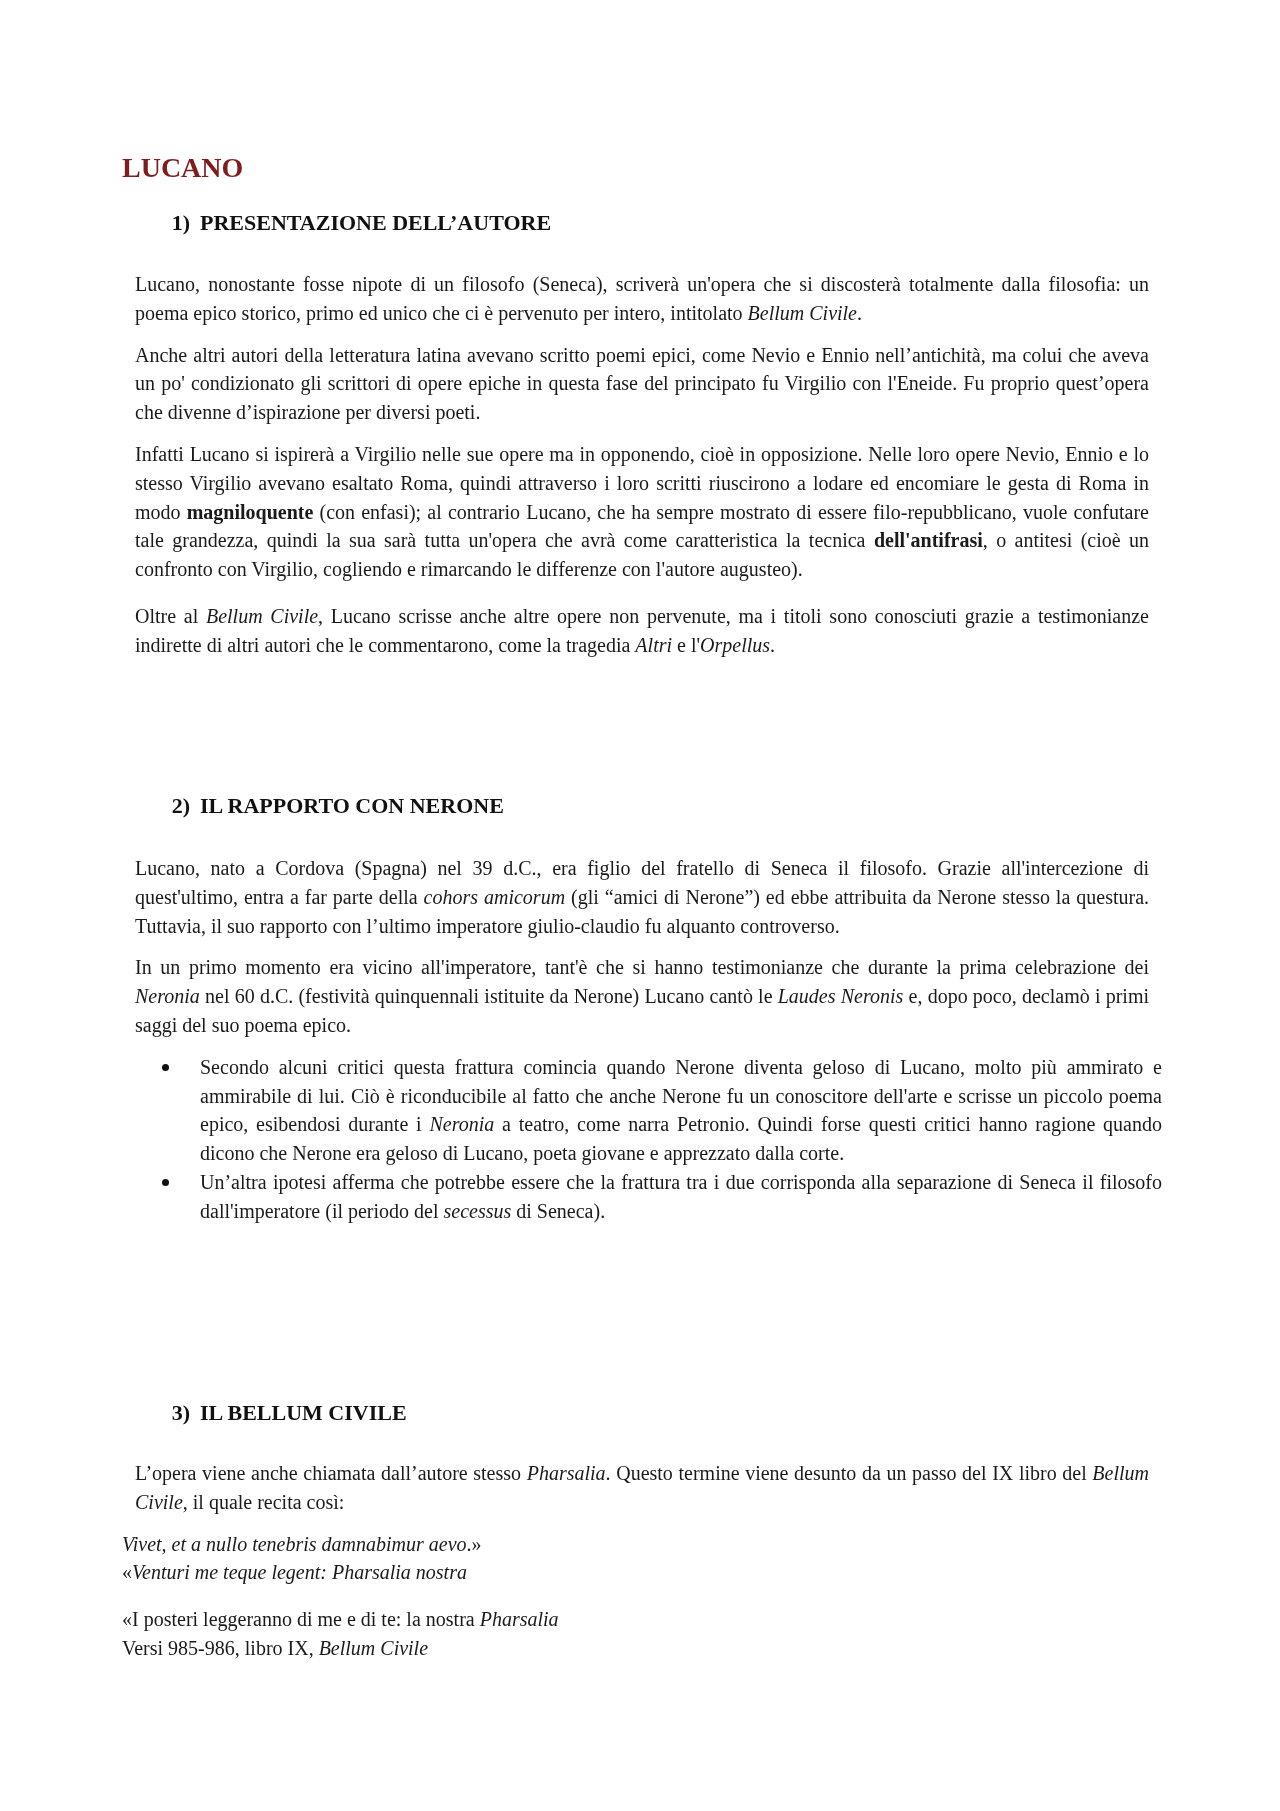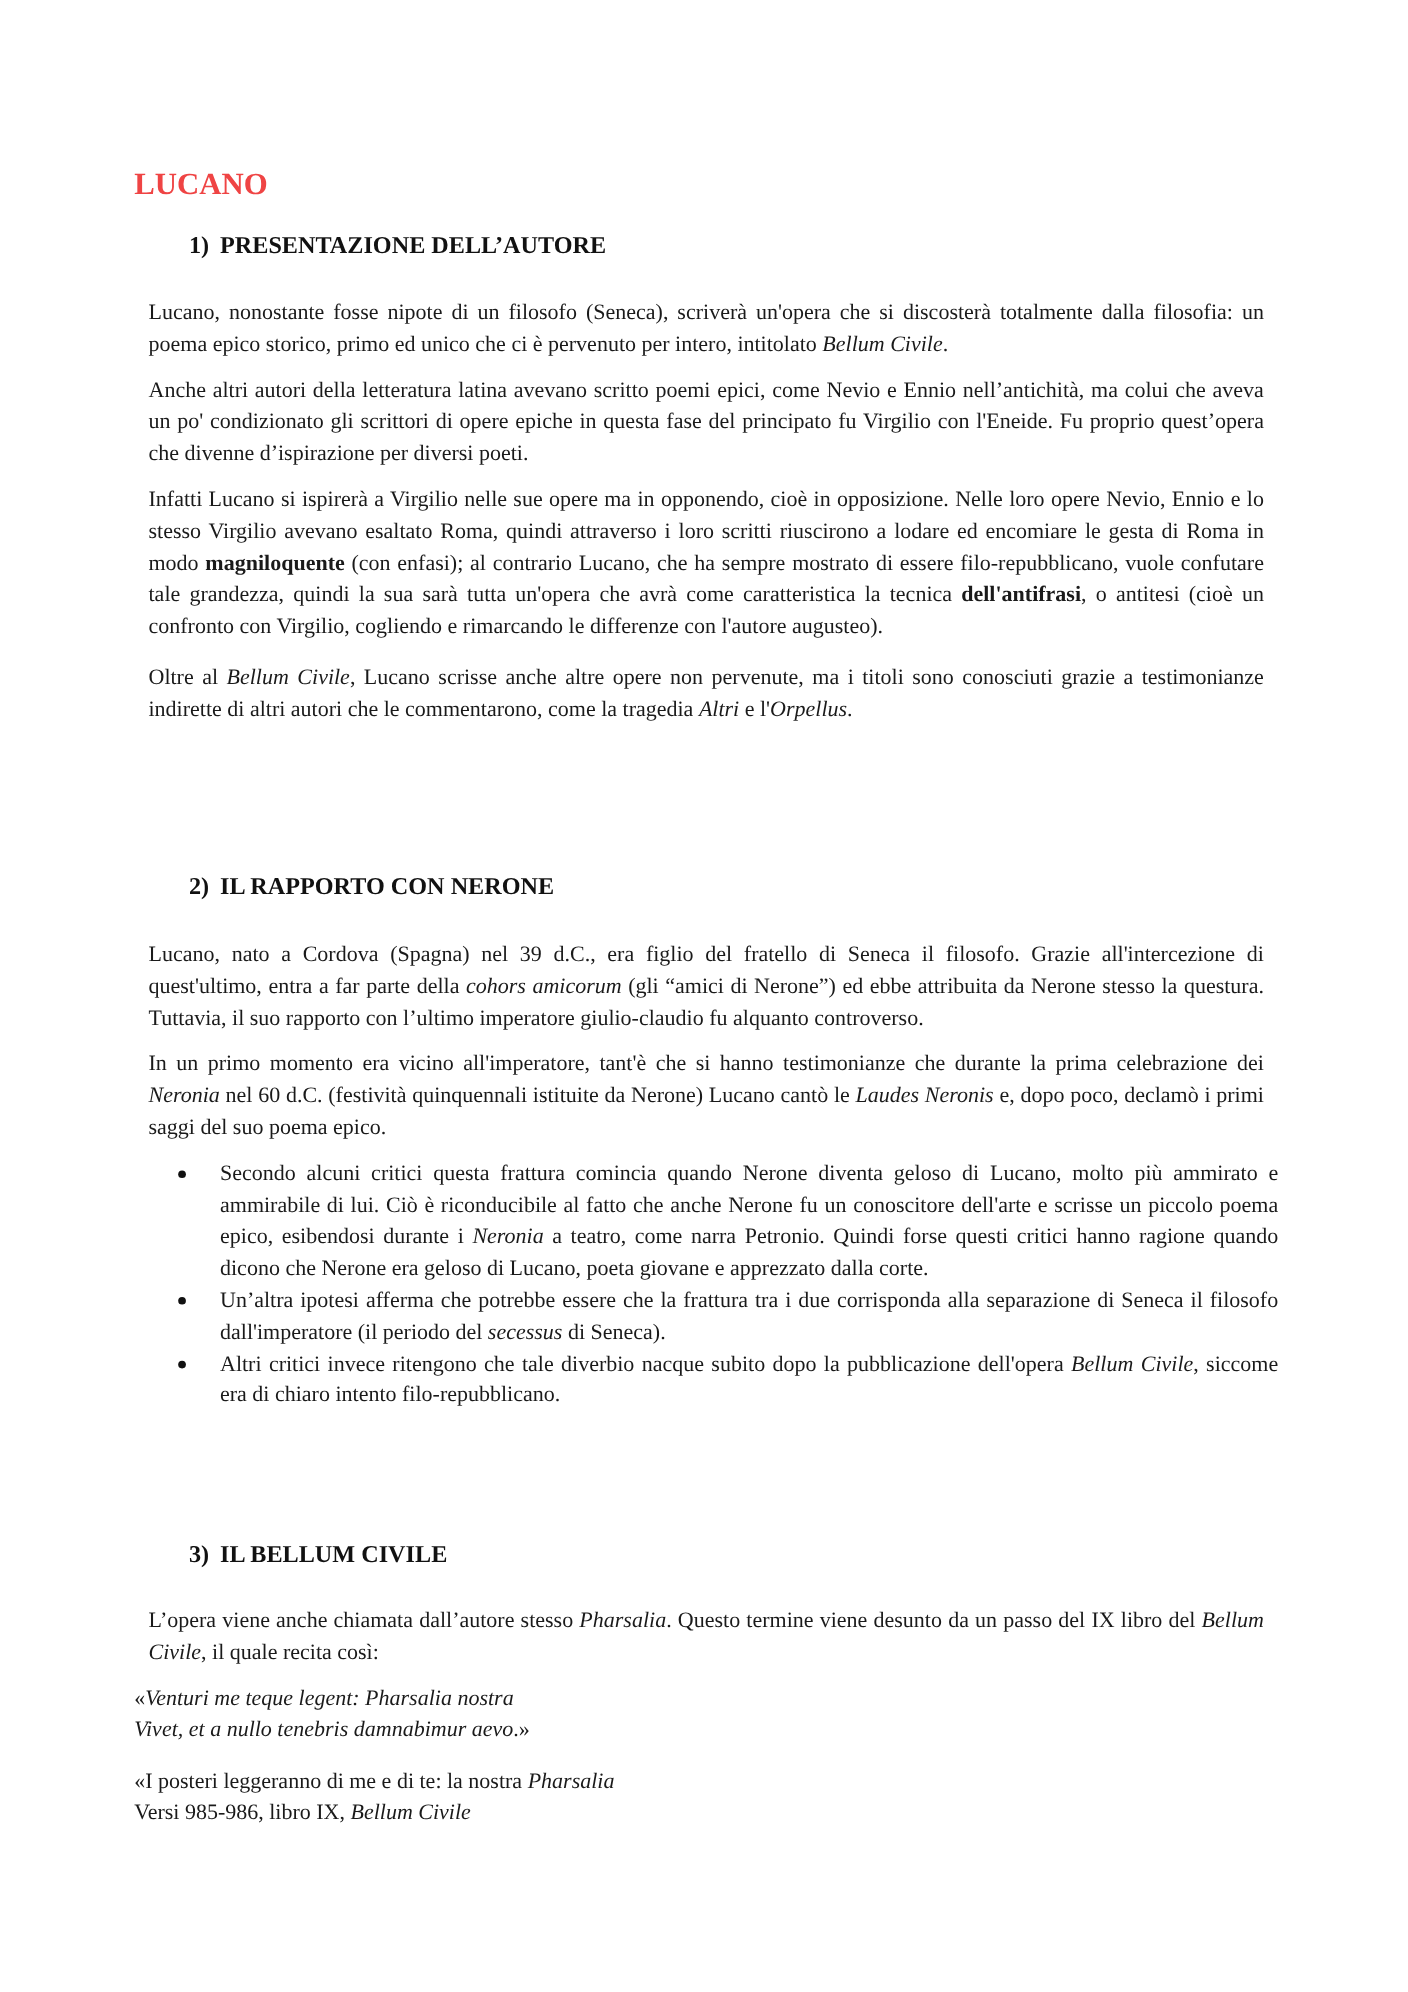--- a/index.html
+++ b/index.html
@@ -7,21 +7,21 @@
     width: 1280px; height: 1811px; position: relative; overflow: hidden;
     font-family: "Liberation Serif", "DejaVu Serif", serif;
     color: #1a1a1a;
   }
   .page {
     position: absolute; left: 122px; top: 0; width: 1040px;
     font-size: 20px; line-height: 28.8px;
   }
   .doc-title {
     position: absolute; left: 0; top: 150px;
-    font-size: 28px; font-weight: bold; line-height: 36px; margin: 0; color: #ef4444;
+    font-size: 28px; font-weight: bold; line-height: 36px; margin: 0; color: #7f1d1d;
   }
   .sec-heading {
     position: absolute; left: 40px; margin: 0;
     font-size: 22px; font-weight: bold; line-height: 30px; color: #111;
     white-space: nowrap;
     text-align: center;
   }
   .sec-heading .num { display: inline-block; width: 38px; }
   .block { position: absolute; left: 0; width: 1040px; }
   p { margin: 13px; text-align: justify; }
@@ -54,31 +54,30 @@
   </div>
 
   <h2 class="sec-heading" style="top:791px;"><span class="num">2)</span><span>IL RAPPORTO CON NERONE</span></h2>
 
   <div class="block" style="top:841px;">
     <p class="last"><span>Lucano, nato a Cordova (Spagna) nel 39 d.C., era figlio del fratello di Seneca il filosofo. Grazie all'intercezione di quest'ultimo, entra a far parte della </span><i>cohors amicorum</i><span> (gli “amici di Nerone”) ed ebbe attribuita da Nerone stesso la questura. Tuttavia, il suo rapporto con l’ultimo imperatore giulio-claudio fu alquanto controverso.</span></p>
     <p class="last"><span>In un primo momento era vicino all'imperatore, tant'è che si hanno testimonianze che durante la prima celebrazione dei </span><i>Neronia</i><span> nel 60 d.C. (festività quinquennali istituite da Nerone) Lucano cantò le </span><i>Laudes Neronis</i><span> e, dopo poco, declamò i primi saggi del suo poema epico.</span></p>
     <ul class="bullets">
       <li class="last"><span class="dot"></span><span>Secondo alcuni critici questa frattura comincia quando Nerone diventa geloso di Lucano, molto più ammirato e ammirabile di lui.  Ciò è riconducibile al fatto che anche Nerone fu un conoscitore dell'arte e scrisse un piccolo poema epico, esibendosi durante i </span><i>Neronia</i><span> a teatro, come narra Petronio. Quindi forse questi critici hanno ragione quando dicono che Nerone era geloso di Lucano, poeta giovane e apprezzato dalla corte.</span></li>
       <li class="last"><span class="dot"></span><span>Un’altra ipotesi afferma che potrebbe essere che la frattura tra i due corrisponda alla separazione di Seneca il filosofo dall'imperatore (il periodo del </span><i>secessus</i><span> di Seneca).</span></li>
-      <li class="last"><span class="dot"></span><span>Altri critici invece ritengono che tale diverbio nacque subito dopo la pubblicazione dell'opera </span><i>Bellum Civile</i><span>, siccome era di chiaro intento filo-repubblicano.</span></li>
     </ul>
   </div>
 
   <h2 class="sec-heading" style="top:1398px;"><span class="num">3)</span><span>IL BELLUM CIVILE</span></h2>
 
   <div class="block" style="top:1446px;">
     <p class="last"><span>L’opera viene anche chiamata dall’autore stesso </span><i>Pharsalia</i><span>. Questo termine viene desunto da un passo del IX libro del </span><i>Bellum Civile</i><span>, il quale recita così:</span></p>
     <div>
+      <div><i>Vivet, et a nullo tenebris damnabimur aevo</i><span>.»</span></div>
       <div><span>«</span><i>Venturi me teque legent: Pharsalia nostra</i></div>
-      <div><i>Vivet, et a nullo tenebris damnabimur aevo</i><span>.»</span></div>
     </div>
     <div class="gap">
       <div><span>«I posteri leggeranno di me e di te: la nostra </span><i>Pharsalia</i></div>
     </div>
     <div class="right"><span>Versi 985-986, libro IX, </span><i>Bellum Civile</i></div>
   </div>
 
 </div>
 
 </body></html>

